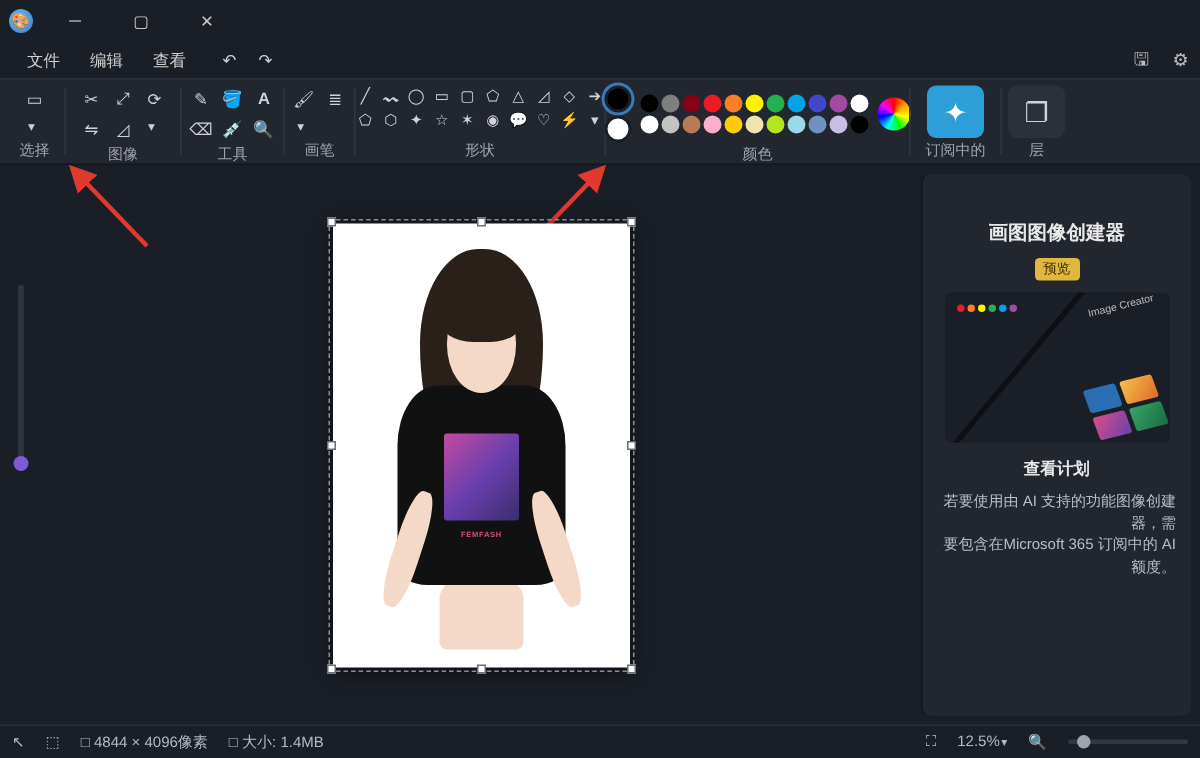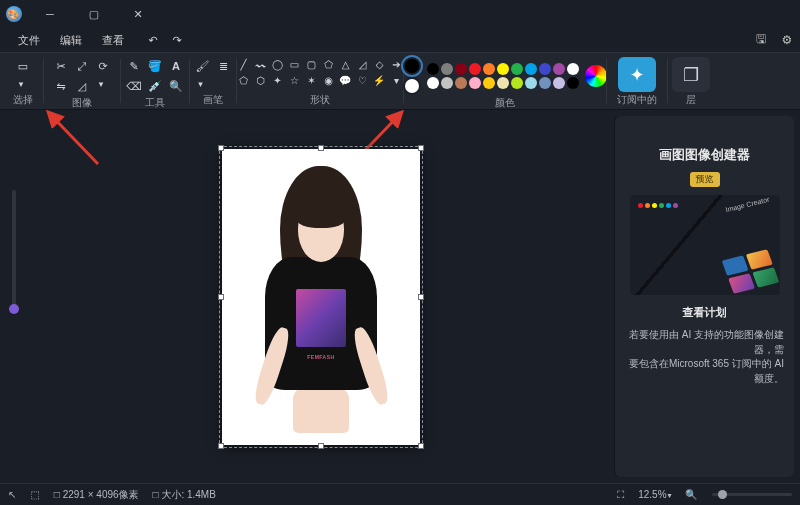--- a/index.html
+++ b/index.html
@@ -320,21 +320,21 @@
     <div class="subt">查看计划</div>
     <div class="desc">
       <span>若要使用由 AI 支持的功能图像创建器，需</span><br><span>要包含在Microsoft 365 订阅中的 AI 额度。</span>
     </div>
   </div>
 </div>
 
 <div class="statusbar">
   <span>↖</span>
   <span>⬚</span>
-  <span><span>□</span>&nbsp;<span>2291 × 4096像素</span></span>
+  <span><span>□</span>&nbsp;<span>4844 × 4096像素</span></span>
   <span><span>□</span>&nbsp;<span>大小:</span>&nbsp;<span>1.4MB</span></span>
   <div class="gap"></div>
   <span>⛶</span>
   <span><span>12.5%</span><span class="chev">▾</span></span>
   <span>🔍</span>
   <div class="zoom-slider">
       <div class="zt"></div>
     </div>
 </div>
 

